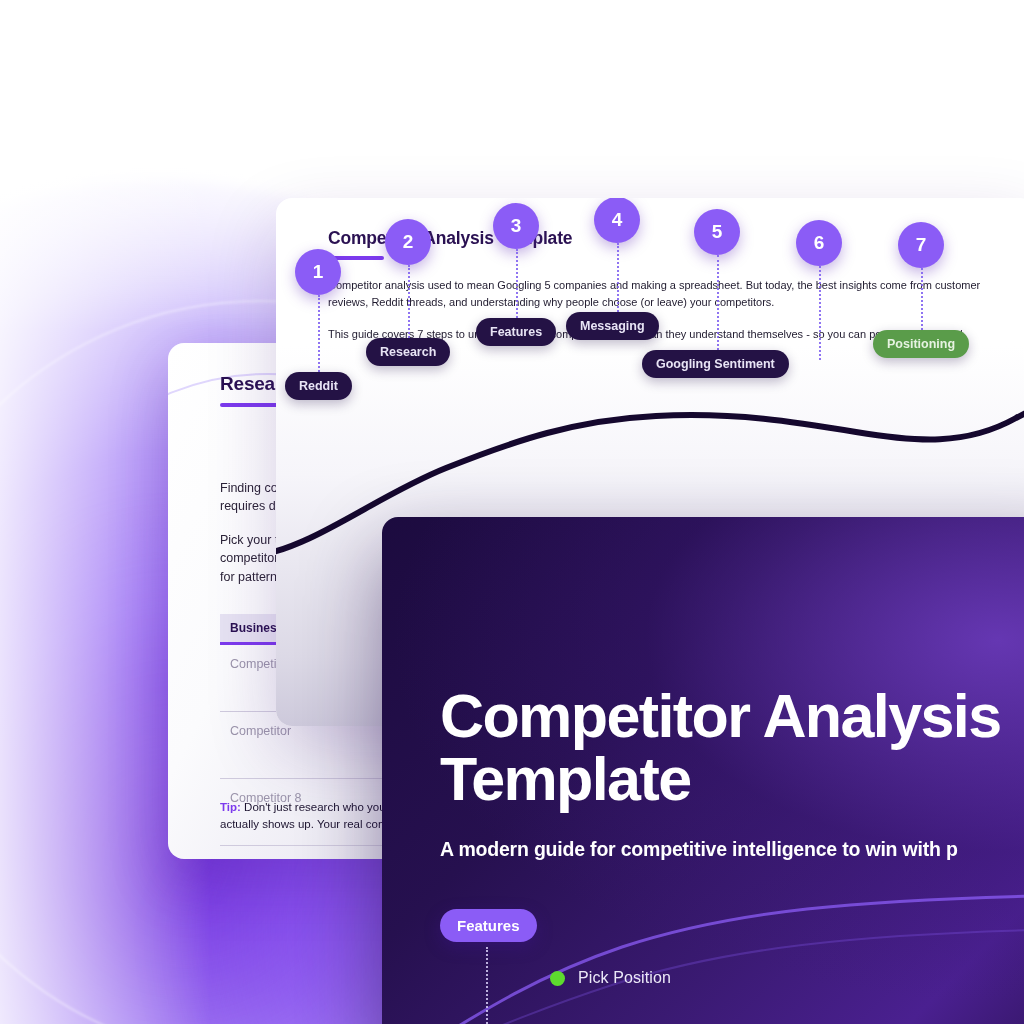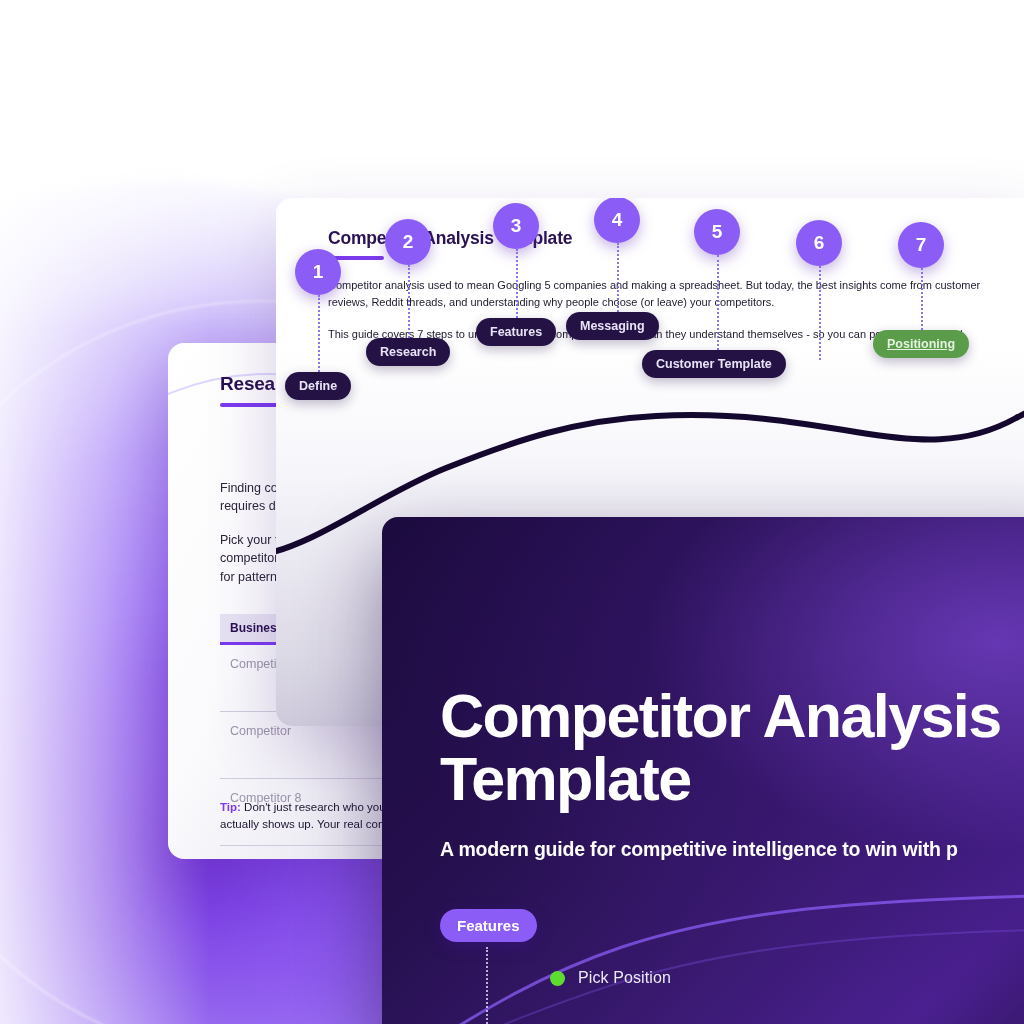--- a/index.html
+++ b/index.html
@@ -177,21 +177,20 @@
     border-radius: 999px;
     font-size: 12.5px; font-weight: 700;
     color: #e8e4f5;
     background: #241245;
     white-space: nowrap;
     box-shadow: 0 4px 12px rgba(30,10,70,0.28);
   }
   .pill.green {
     background: #5a9c4a;
     color: #e6f2e1;
-    text-decoration: underline;
   }
 
   
   #card-hero {
     left: 382px; top: 517px;
     width: 700px; height: 560px;
     border-radius: 16px;
     background:
       radial-gradient(120% 90% at 88% 22%, rgba(109,60,190,0.85) 0%, rgba(60,24,120,0.35) 42%, rgba(26,10,58,0) 72%),
       linear-gradient(135deg, #1c0b3f 0%, #26104f 34%, #3a1a72 62%, #4a2090 82%, #2d1257 100%);
@@ -285,41 +284,41 @@
 
     <div class="tl-stage" id="tl-stage">
       <svg width="760" height="380" viewBox="0 0 760 380">
         <path d="M -20 210 C 40 200, 100 150, 170 122 C 240 94, 300 74, 380 70
                  C 460 66, 520 76, 580 86 C 640 96, 690 100, 740 72 C 760 62, 775 52, 790 42" fill="none" stroke="#15082e" stroke-width="6" stroke-linecap="round"></path>
       </svg>
     <div class="node" style="left: 19px; top: -97px;">
           <span>1</span>
         </div>
         <div class="stem" style="left: 42px; top: -51px; height: 77px;"></div>
-        <div class="pill" style="top: 26px; left: 9px;">Define</div>
+        <div class="pill" style="top: 26px; left: 9px;">Reddit</div>
         <div class="node" style="left: 109px; top: -127px;">
           <span>2</span>
         </div>
         <div class="stem" style="left: 132px; top: -81px; height: 73px;"></div>
         <div class="pill" style="top: -8px; left: 90px;">Research</div>
         <div class="node" style="left: 217px; top: -143px;">
           <span>3</span>
         </div>
         <div class="stem" style="left: 240px; top: -97px; height: 69px;"></div>
         <div class="pill" style="top: -28px; left: 200px;">Features</div>
         <div class="node" style="left: 318px; top: -149px;">
           <span>4</span>
         </div>
         <div class="stem" style="left: 341px; top: -103px; height: 69px;"></div>
         <div class="pill" style="top: -34px; left: 290px;">Messaging</div>
         <div class="node" style="left: 418px; top: -137px;">
           <span>5</span>
         </div>
         <div class="stem" style="left: 441px; top: -91px; height: 95px;"></div>
-        <div class="pill" style="top: 4px; left: 366px;">Customer Template</div>
+        <div class="pill" style="top: 4px; left: 366px;">Googling Sentiment</div>
         <div class="node" style="left: 520px; top: -126px;">
           <span>6</span>
         </div>
         <div class="stem" style="left: 543px; top: -80px; height: 94px;"></div>
         <div class="node" style="left: 622px; top: -124px;">
           <span>7</span>
         </div>
         <div class="stem" style="left: 645px; top: -78px; height: 62px;"></div>
         <div class="pill green" style="top: -16px; left: 597px;">Positioning</div>
       </div>

